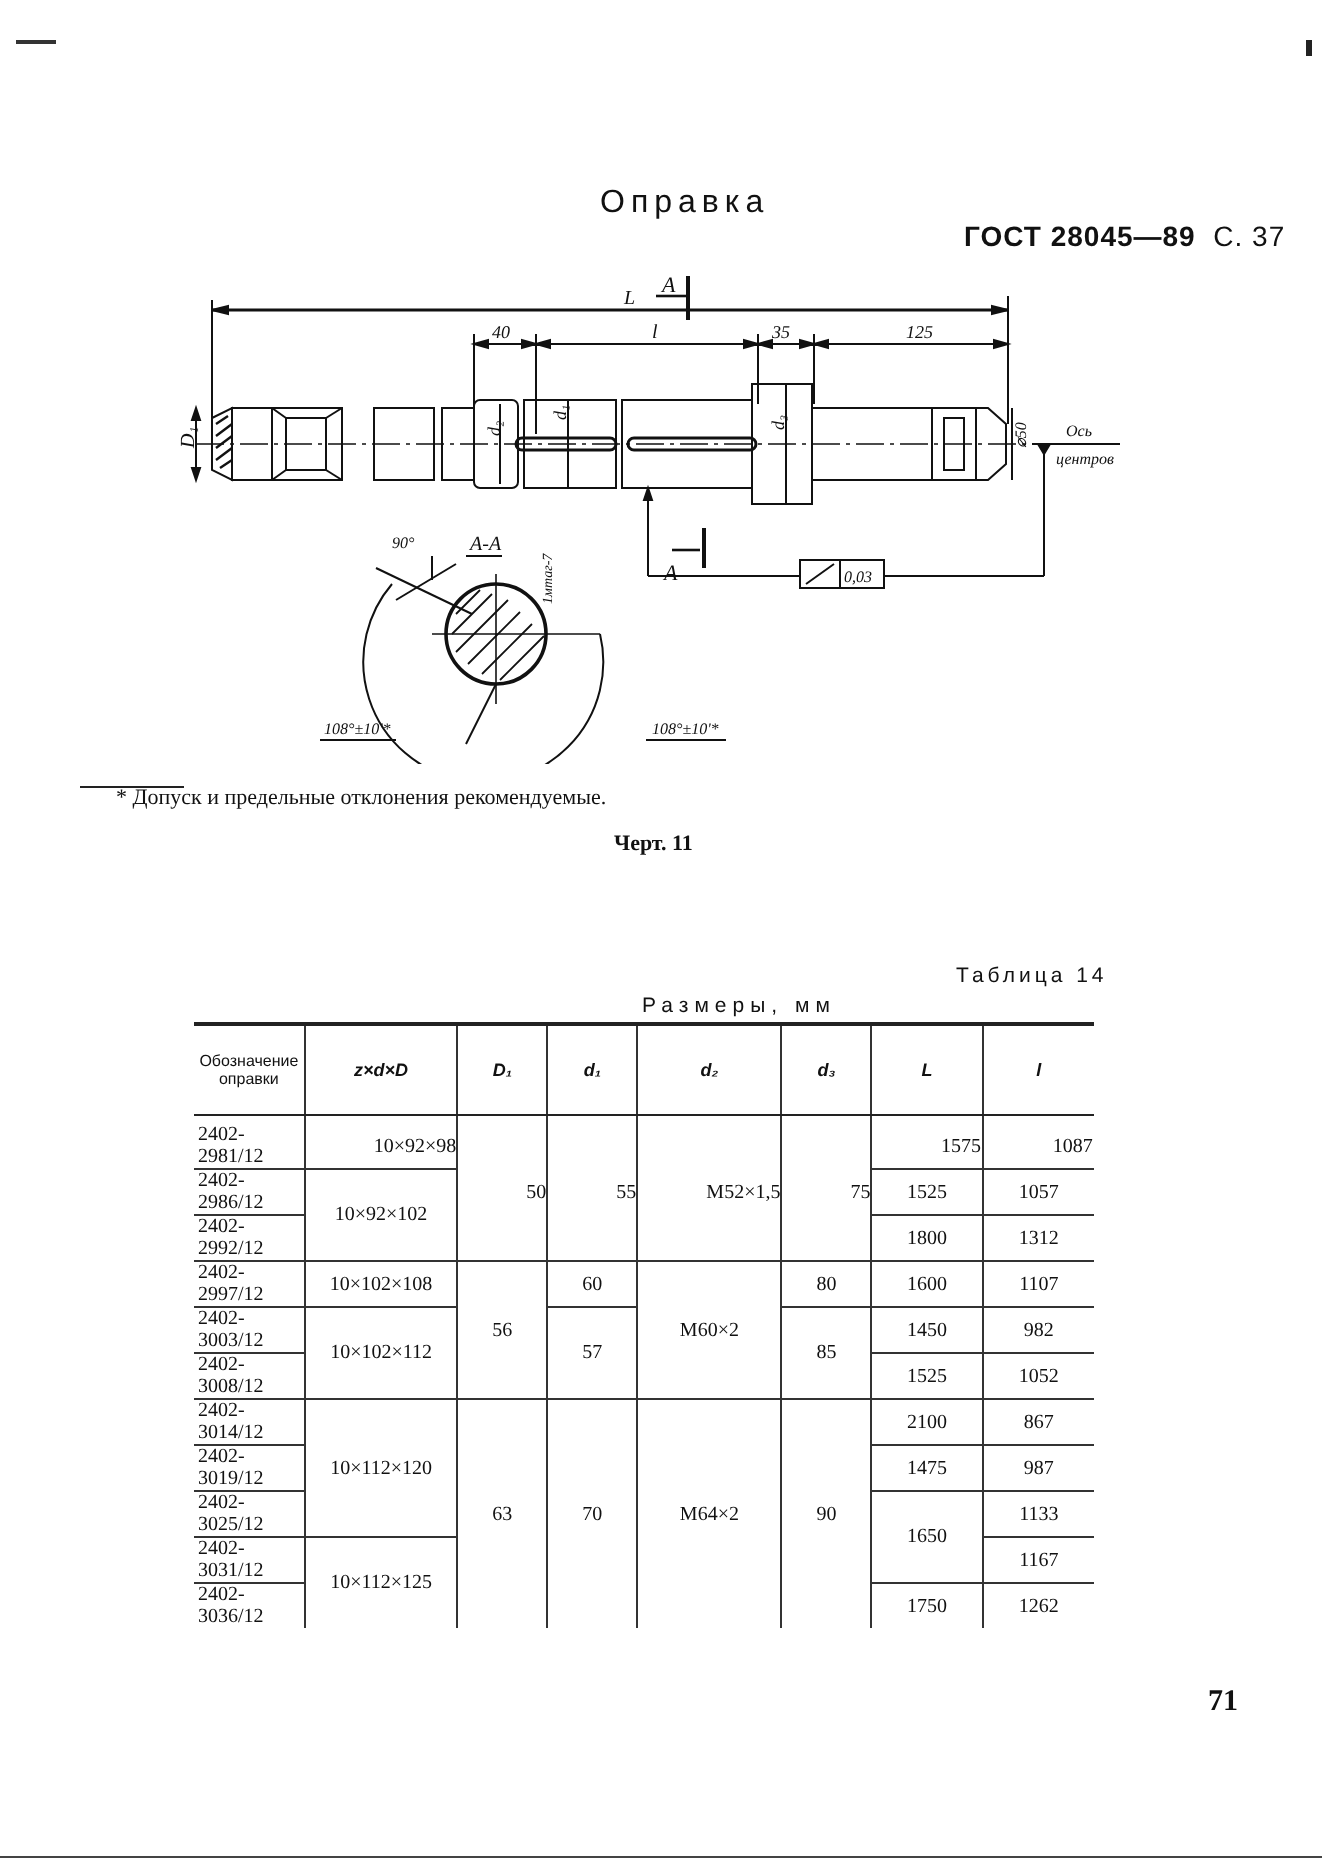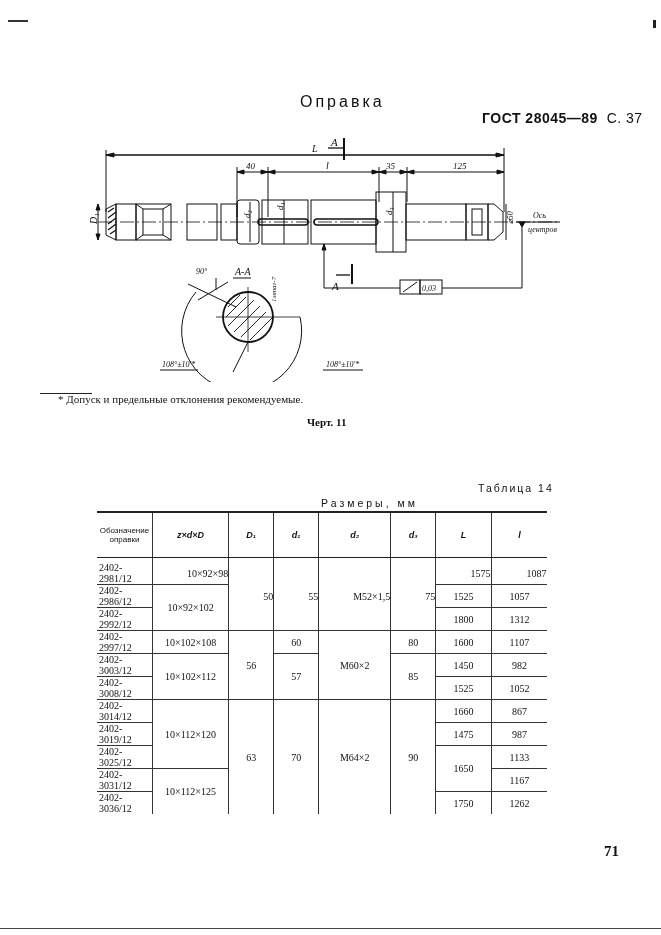--- a/index.html
+++ b/index.html
@@ -221,21 +221,21 @@
       <td class="b">1052</td>
     </tr>
 
     <tr>
       <td class="des">2402-3014/12</td>
       <td rowspan="3" class="b">10×112×120</td>
       <td rowspan="5" class="nb">63</td>
       <td rowspan="5" class="nb">70</td>
       <td rowspan="5" class="nb">M64×2</td>
       <td rowspan="5" class="nb">90</td>
-      <td class="b">1660</td>
+      <td class="b">2100</td>
       <td class="b">867</td>
     </tr>
     <tr>
       <td class="des">2402-3019/12</td>
       <td class="b">1475</td>
       <td class="b">987</td>
     </tr>
     <tr>
       <td class="des">2402-3025/12</td>
       <td rowspan="2" class="b">1650</td>

